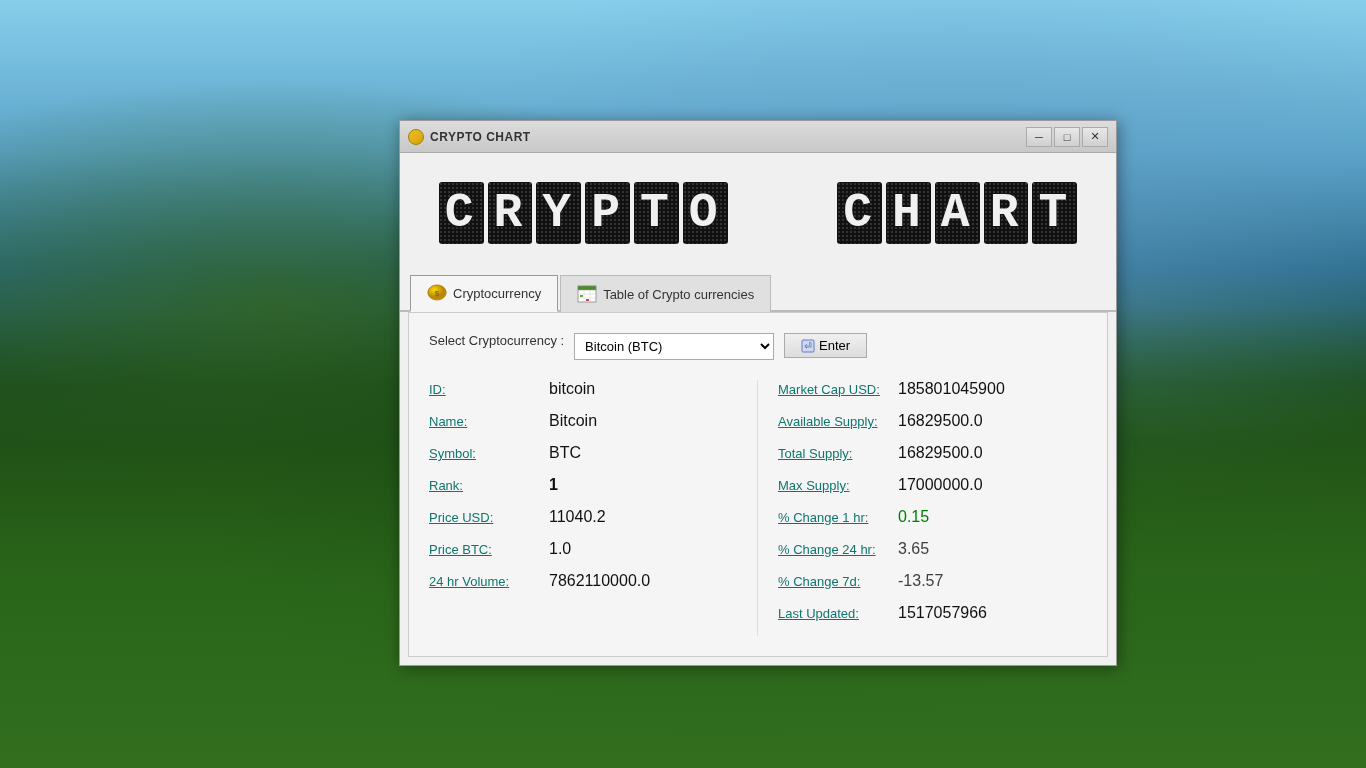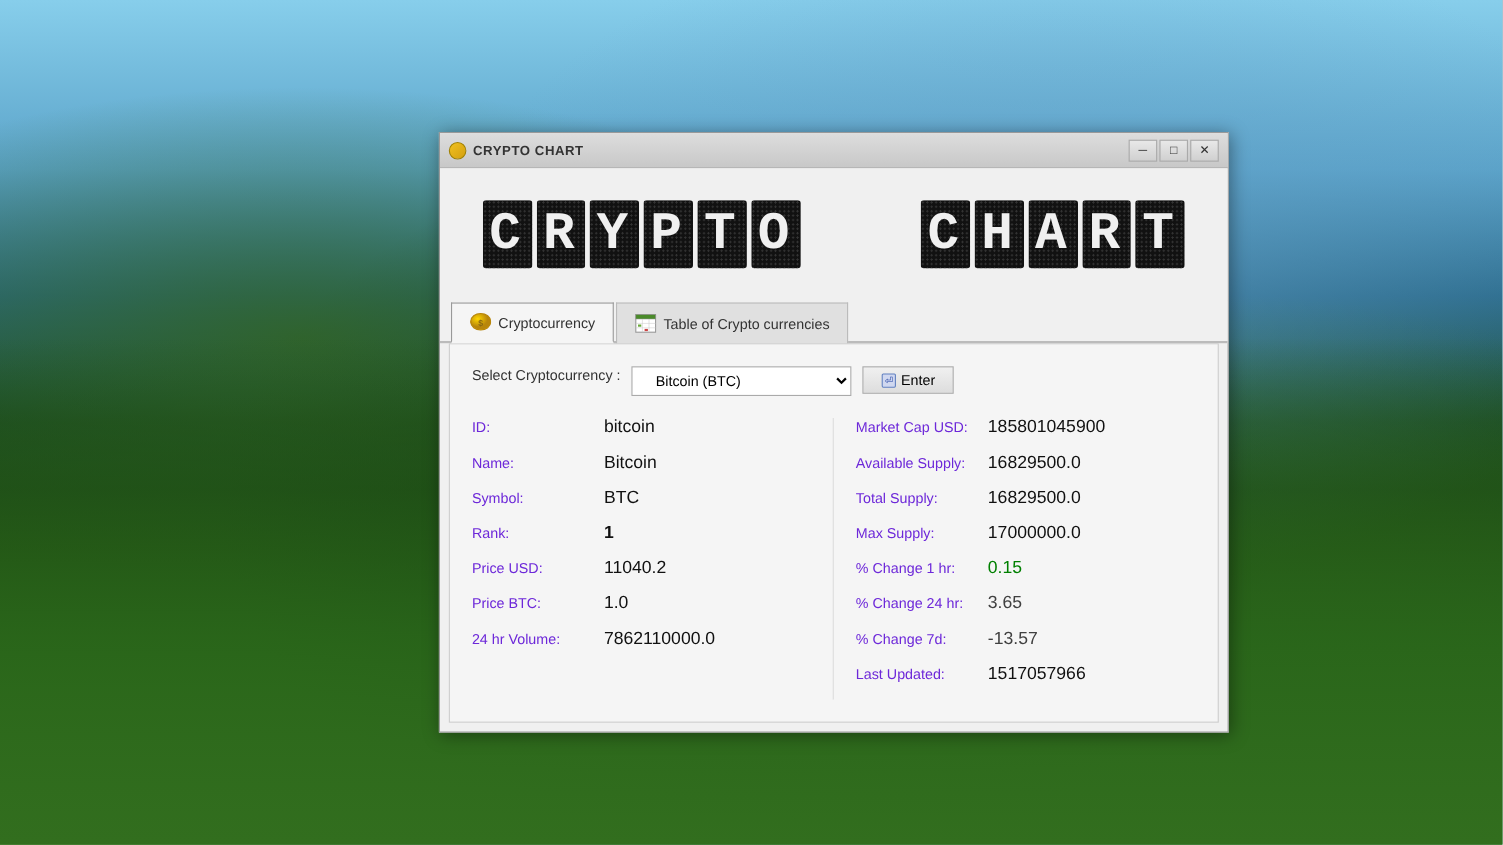--- a/index.html
+++ b/index.html
@@ -200,21 +200,21 @@
 
     .select-label {
       font-size: 13px;
       color: #333;
       white-space: nowrap;
     }
 
     .crypto-select {
       flex: 1;
       max-width: 200px;
-      padding: 4px 17px;
+      padding: 4px 6px;
       font-size: 13px;
       border: 1px solid #aaa;
       background: white;
       cursor: pointer;
     }
 
     .enter-btn {
       padding: 4px 16px;
       font-size: 13px;
       background: linear-gradient(to bottom, #f0f0f0 0%, #ddd 100%);
@@ -237,23 +237,24 @@
     }
 
     .data-row {
       display: flex;
       align-items: baseline;
       margin-bottom: 14px;
     }
 
     .data-key {
       font-size: 13px;
-      color: #6d28d9;
+      color: #0f766e;
       width: 120px;
       flex-shrink: 0;
+      text-decoration: underline;
     }
 
     .data-value {
       font-size: 16px;
       color: #111;
       font-weight: 500;
     }
 
     .data-value.green {
       color: #008000;

